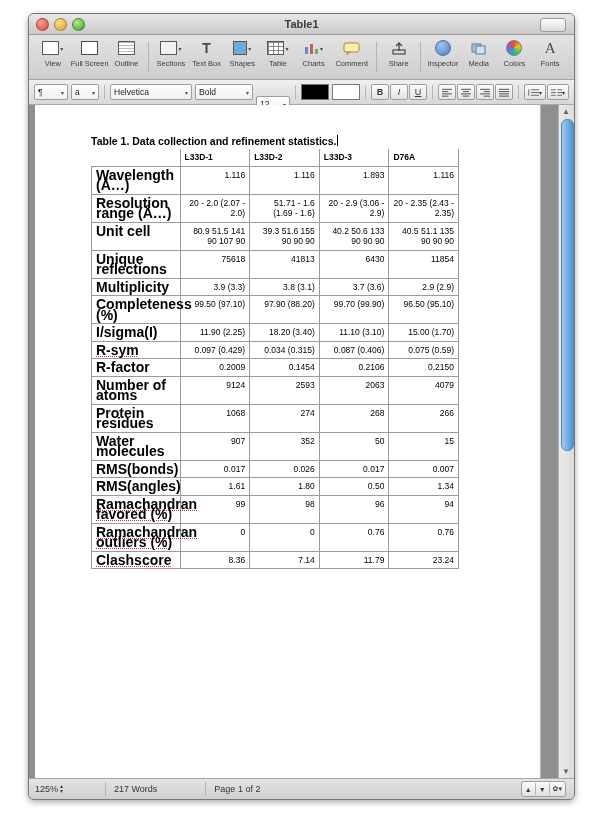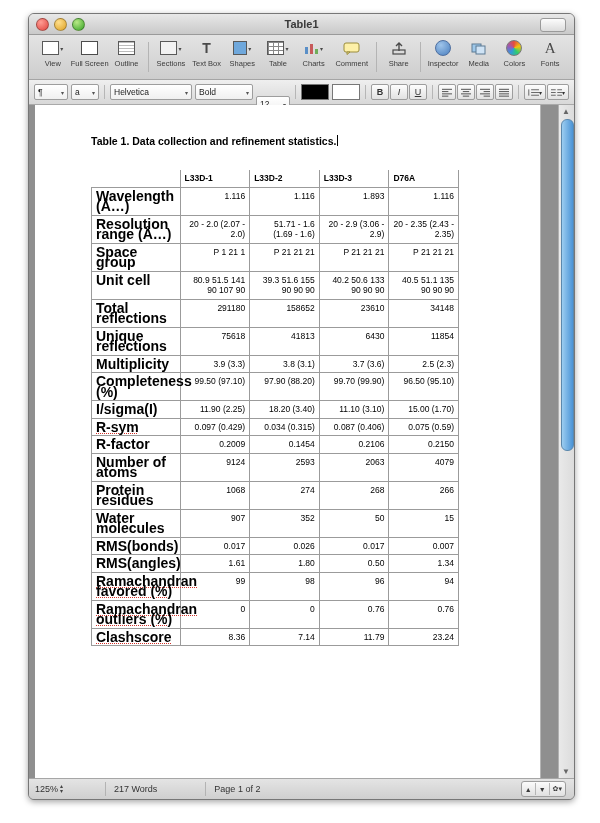--- a/index.html
+++ b/index.html
@@ -181,21 +181,21 @@
     overflow: hidden;
   }
   .doc-inner {
     padding: 30px 26px 0 56px;
   }
   .caption {
     font-family: "Liberation Sans", sans-serif;
     font-size: 10.5px;
     font-weight: bold;
     color: #000;
-    margin-bottom: 23px;
+    margin-bottom: 2px;
     position: relative;
   }
   .caption .cursor {
     display: inline-block;
     width: 1px;
     height: 11px;
     background: #000;
     vertical-align: -1px;
     margin-left: 1px;
   }
@@ -574,53 +574,39 @@
                 <td class="num">1.116</td>
               </tr>
               <tr>
                 <td class="rowhead">Resolution range (Å…)</td>
                 <td class="num">20 - 2.0 (2.07 - 2.0)</td>
                 <td class="num">51.71 - 1.6 (1.69 - 1.6)</td>
                 <td class="num">20 - 2.9 (3.06 - 2.9)</td>
                 <td class="num">20 - 2.35 (2.43 - 2.35)</td>
               </tr>
               <tr>
-                <td class="rowhead">Space group</td>
-                <td class="num">P 1 21 1</td>
-                <td class="num">P 21 21 21</td>
-                <td class="num">P 21 21 21</td>
-                <td class="num">P 21 21 21</td>
-              </tr>
-              <tr>
                 <td class="rowhead">Unit cell</td>
                 <td class="num">80.9 51.5 141 90 107 90</td>
                 <td class="num">39.3 51.6 155 90 90 90</td>
                 <td class="num">40.2 50.6 133 90 90 90</td>
                 <td class="num">40.5 51.1 135 90 90 90</td>
               </tr>
               <tr>
-                <td class="rowhead">Total reflections</td>
-                <td class="num">291180</td>
-                <td class="num">158652</td>
-                <td class="num">23610</td>
-                <td class="num">34148</td>
-              </tr>
-              <tr>
                 <td class="rowhead">Unique reflections</td>
                 <td class="num">75618</td>
                 <td class="num">41813</td>
                 <td class="num">6430</td>
                 <td class="num">11854</td>
               </tr>
               <tr>
                 <td class="rowhead">Multiplicity</td>
                 <td class="num">3.9 (3.3)</td>
                 <td class="num">3.8 (3.1)</td>
                 <td class="num">3.7 (3.6)</td>
-                <td class="num">2.5 (2.3)</td>
+                <td class="num">2.9 (2.9)</td>
               </tr>
               <tr>
                 <td class="rowhead">Completeness (%)</td>
                 <td class="num">99.50 (97.10)</td>
                 <td class="num">97.90 (88.20)</td>
                 <td class="num">99.70 (99.90)</td>
                 <td class="num">96.50 (95.10)</td>
               </tr>
               <tr>
                 <td class="rowhead">I/sigma(I)</td>

